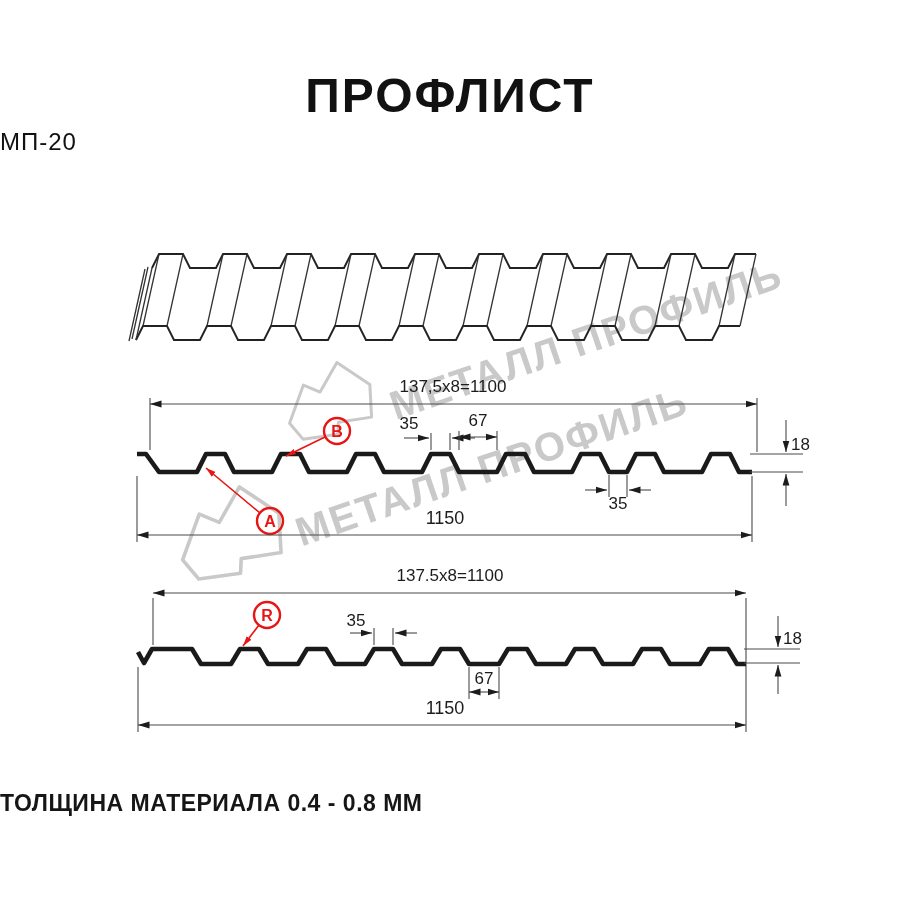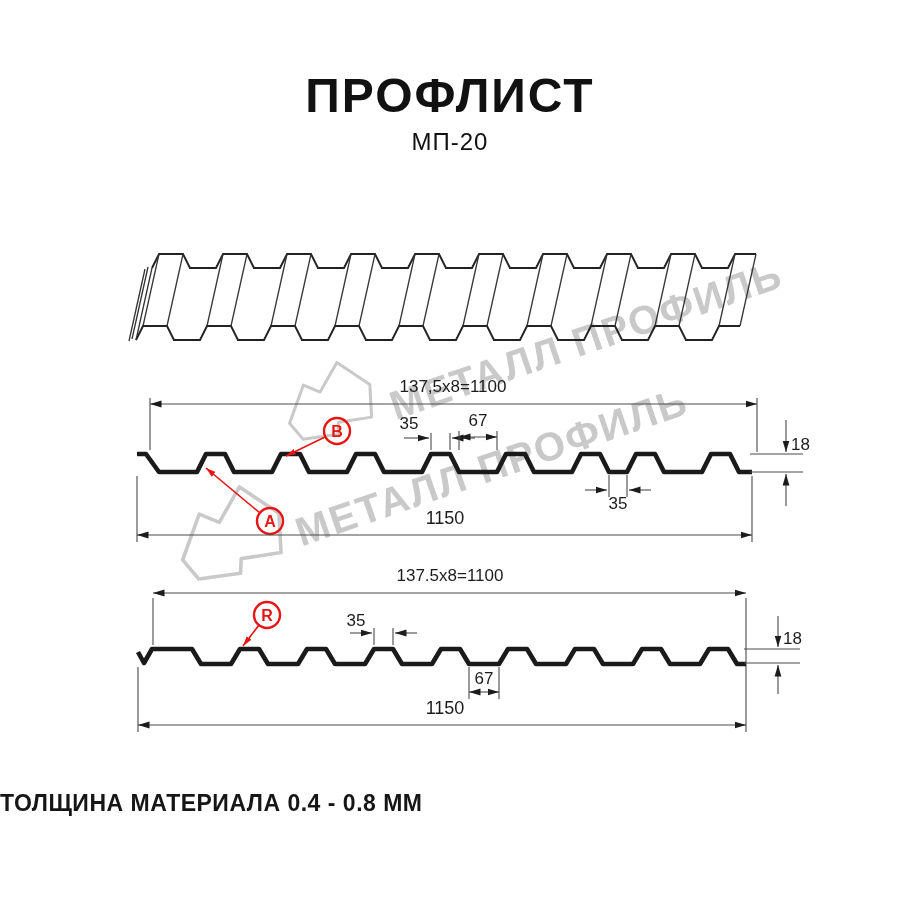--- a/index.html
+++ b/index.html
@@ -1,20 +1,20 @@
 <!DOCTYPE html>
 <html><head>
 <meta charset="utf-8">
 <style>
   html,body{margin:0;padding:0;background:#fff;}
   #page{position:relative;width:900px;height:900px;background:#fff;overflow:hidden;
         font-family:"Liberation Sans",sans-serif;}
   .title{position:absolute;top:72px;left:0;width:100%;text-align:center;
          font-size:48px;font-weight:800;letter-spacing:2px;color:#111;line-height:1;}
-  .subtitle{position:absolute;top:130px;left:0;width:100%;text-align:center;
+  .subtitle{position:absolute;top:130px;left:0;width:100%;
          font-size:24px;font-weight:500;letter-spacing:1px;color:#111;line-height:1;}
   .footer{position:absolute;top:792px;left:0;width:100%;
          font-size:23px;font-weight:600;letter-spacing:.5px;color:#161616;line-height:1;}
   svg{position:absolute;top:0;left:0;}
   .thick{stroke:#1a1a1a;stroke-width:4.6;fill:none;stroke-linejoin:round;}
   .mid{stroke:#222;stroke-width:1.9;fill:none;stroke-linejoin:miter;}
   .diag{stroke:#333;stroke-width:1.3;fill:none;}
   .thin{stroke:#4a4a4a;stroke-width:1.1;fill:none;}
   .red{stroke:#e81515;stroke-width:2.4;fill:none;}
   .redline{stroke:#e81515;stroke-width:1.6;fill:none;}

